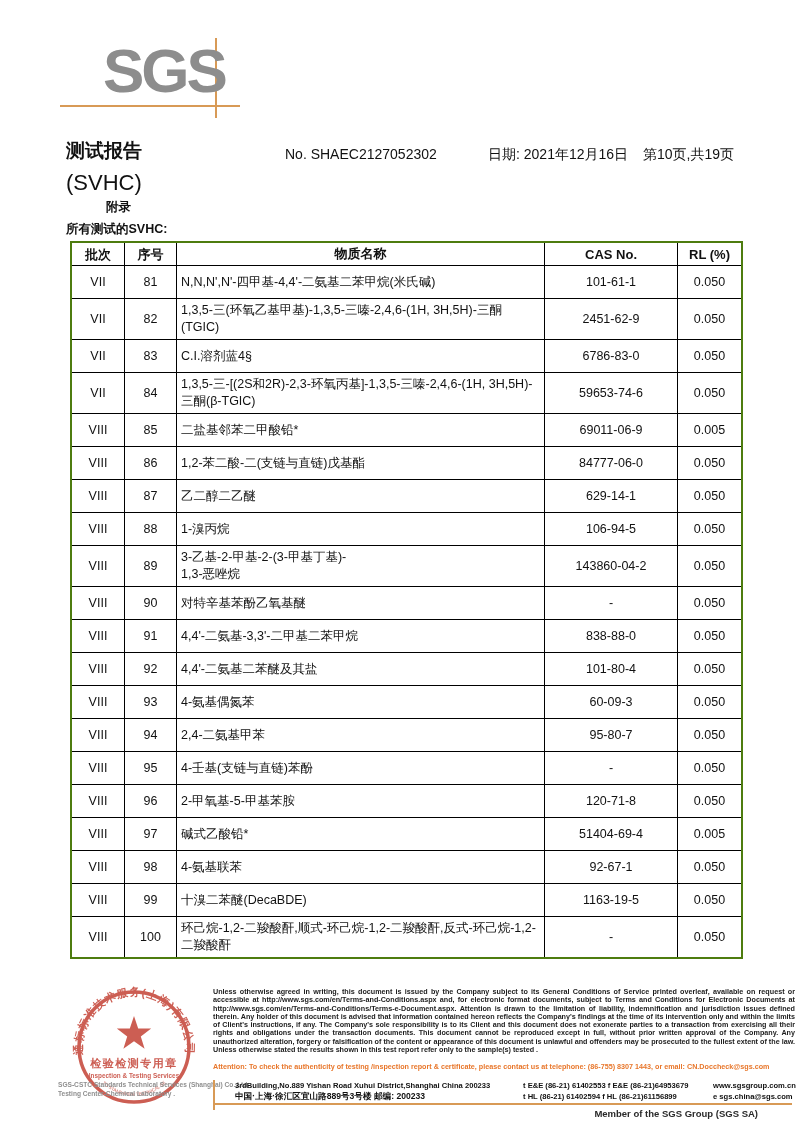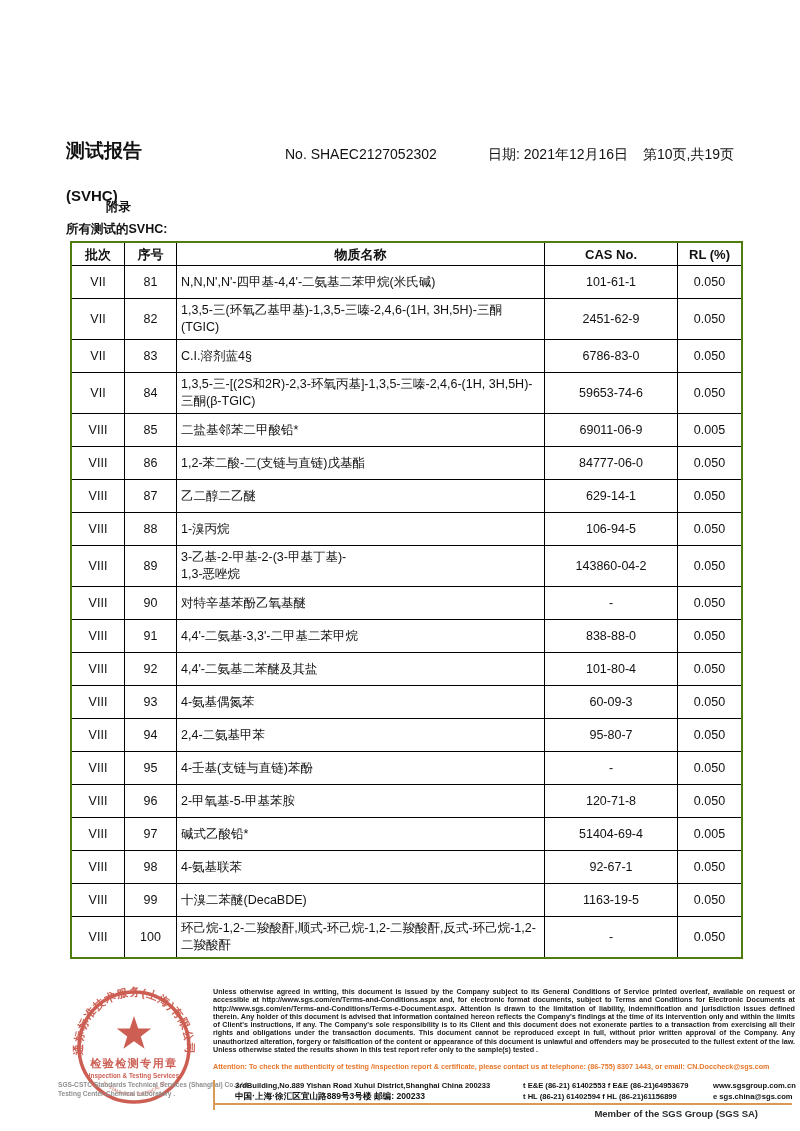--- a/index.html
+++ b/index.html
@@ -10,21 +10,21 @@
   
   .logo-wrap{position:absolute; left:56px; top:28px; width:200px; height:100px;}
   .logo-text{
     position:absolute; left:47px; top:12px; font-size:62px; font-weight:bold;
     color:#8d8d8d; letter-spacing:-3px; line-height:1;
   }
   .logo-hline{position:absolute; left:4px; top:77px; width:180px; height:2px; background:#d89a56;}
   .logo-vline{position:absolute; left:159px; top:10px; width:2px; height:80px; background:#d89a56;}
   
   .title{position:absolute; left:66px; top:138px; font-size:19px; font-weight:bold;}
-  .subtitle{position:absolute; left:66px; top:187px; font-size:15px; font-weight:bold;}
+  .subtitle{position:absolute; left:66px; top:170px; font-size:22px; font-weight:normal;}
   .report-no{position:absolute; left:285px; top:146px; font-size:14px;}
   .date-line{position:absolute; left:488px; top:146px; font-size:14px;text-align:right;}
   .page-info{position:absolute; left:643px; top:146px; font-size:14px;}
   .appendix{position:absolute; left:66px; top:199px; font-size:12.5px; font-weight:bold;padding-left:40px;}
   .list-intro{position:absolute; left:66px; top:221px; font-size:12.5px; font-weight:bold;}
   
   .svhc-table{
     position:absolute; left:70px; top:241px; width:673px;
     border:2px solid #4d7c0f; box-sizing:border-box;
   }
@@ -35,21 +35,21 @@
     font-size:12.5px; line-height:17px; padding:3px 4px; min-height:33px; text-align:center;
   }
   .t-row > div:last-child{border-right:none;}
   .t-row:last-child > div{border-bottom:none;}
   .col-batch{width:53px;}
   .col-index{width:52px;}
   .col-name{width:368px; justify-content:flex-start !important; text-align:left !important; white-space:pre-line;}
   .col-cas{width:133px;}
   .col-rl{width:63px;}
   .t-head > div{font-weight:bold; font-size:13px; min-height:23px; padding:2px 4px;}
-  .t-head .col-name{justify-content:center !important; text-align:left;}
+  .t-head .col-name{justify-content:center !important; text-align:left;font-family:Liberation Mono, monospace;}
   
   .disclaimer{
     position:absolute; left:213px; top:988px; width:582px;
     font-size:7.2px; line-height:8.3px; font-weight:bold; color:#1c1c1c; text-align:justify;
   }
   .attention{
     position:absolute; left:213px; top:1063px; width:582px;
     font-size:7.2px; line-height:8.3px; font-weight:bold; color:#e8762a; text-align:left;
   }
   .addr-block{position:absolute; left:213px; top:1080px; width:578px; border-left:2px solid #d89a56; padding-left:20px;}
@@ -66,20 +66,25 @@
   .stamp-company{
     position:absolute; left:58px; top:1080px; width:170px;
     font-size:6.6px; line-height:9px; color:#8f8f8f; font-weight:bold; white-space:nowrap;
   }
 </style>
 </head>
 <body>
 
 <div class="page">
 
+  <div class="logo-wrap">
+    <div class="logo-hline"></div>
+    <div class="logo-vline"></div>
+    <div class="logo-text">SGS</div>
+  </div>
 
   <div class="title">测试报告</div>
   <div class="subtitle">(SVHC)</div>
   <div class="report-no">No. SHAEC2127052302</div>
   <div class="date-line">日期: 2021年12月16日</div>
   <div class="page-info">第10页,共19页</div>
   <div class="appendix">附录</div>
   <div class="list-intro">所有测试的SVHC:</div>
 
   <div class="svhc-table">

